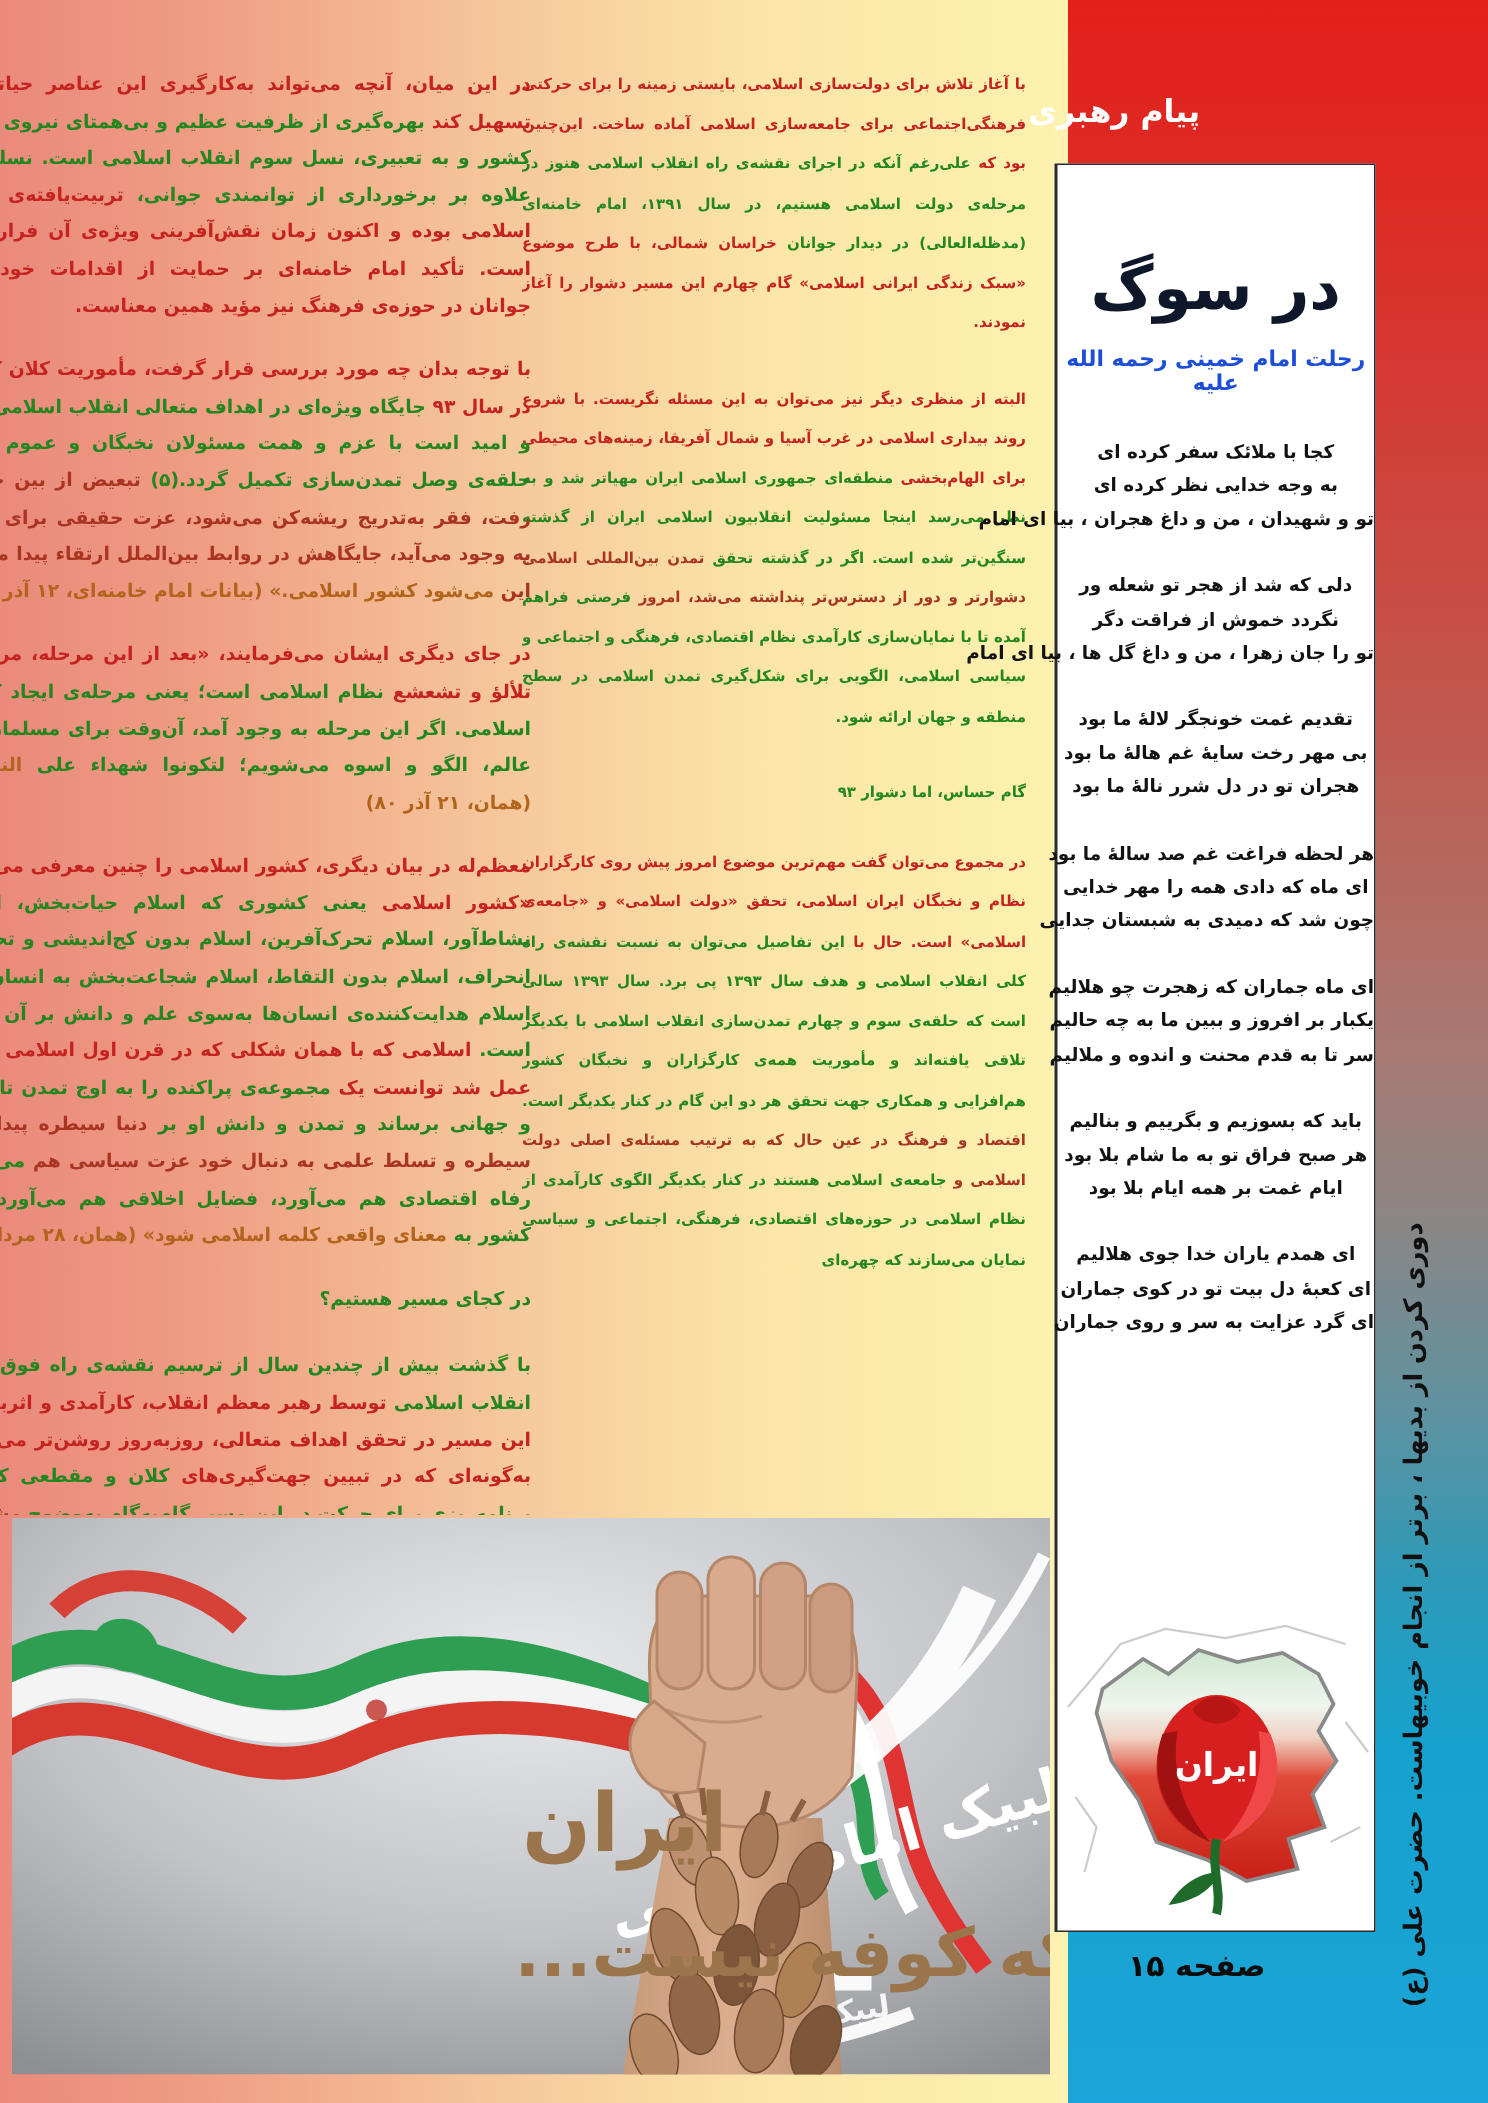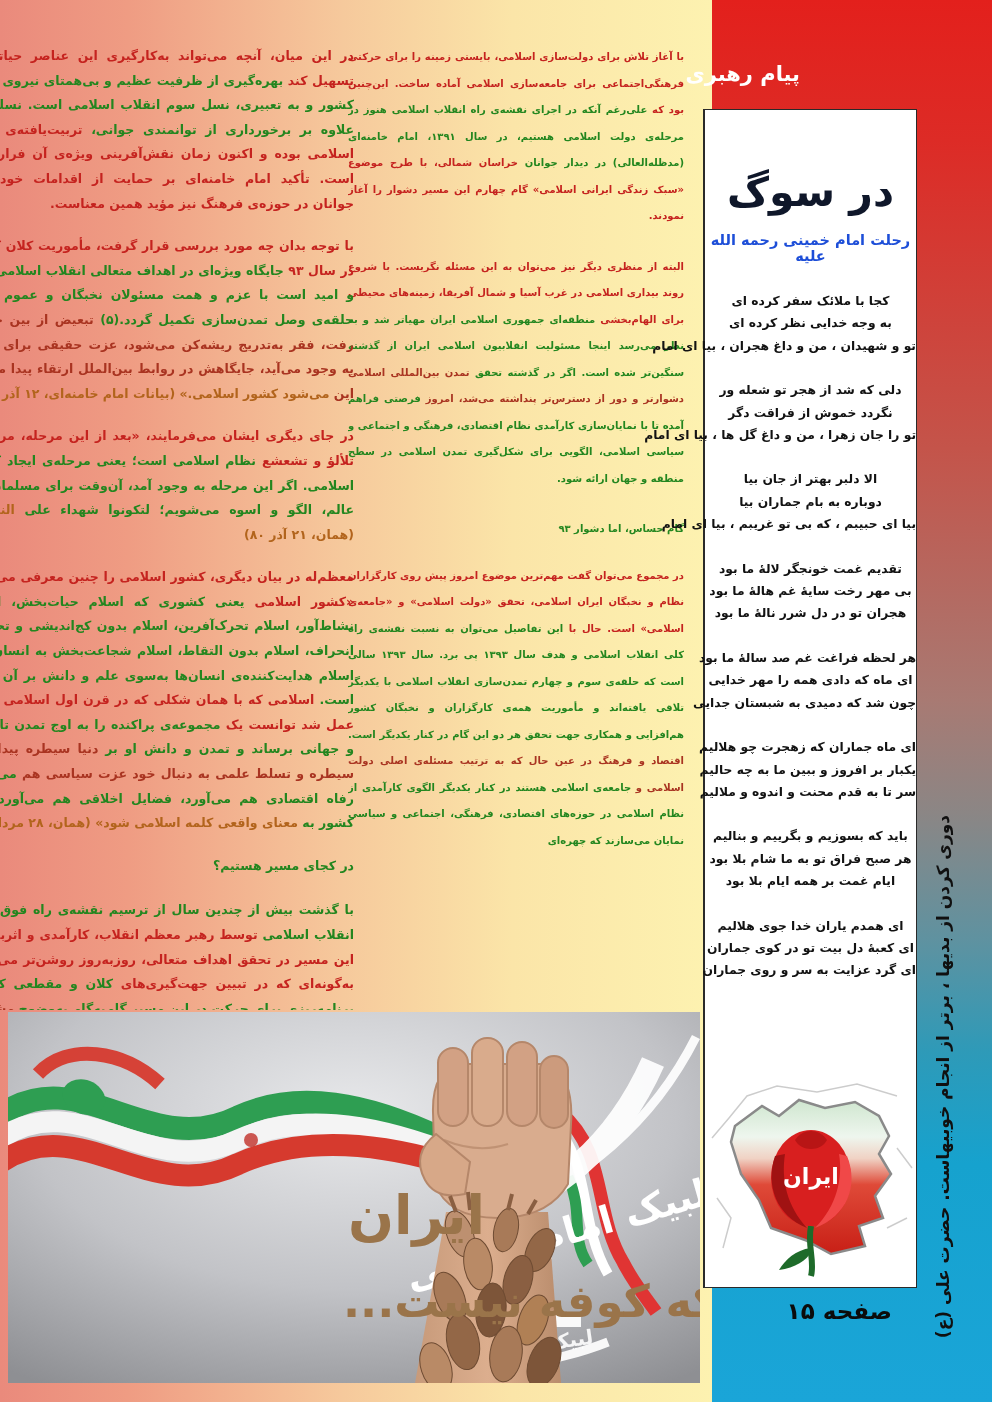--- a/index.html
+++ b/index.html
@@ -28,22 +28,22 @@
   .poem-title{margin-top:58px;font-size:41px;font-weight:900;color:#0f172a;letter-spacing:1px;}
   .poem-subtitle{margin-top:16px;font-size:14.5px;font-weight:900;color:#1d4ed8;}
   .stanzas{margin-top:26px;}
   .stanza{margin-bottom:22px;margin-top:17px;}
   .pline{font-size:12.3px;line-height:22.4px;font-weight:bold;color:#121212;white-space:nowrap;}
   .map-wrap{position:absolute;left:2px;bottom:6px;width:208px;height:203px;background:#fff;}
   
   .vquote{position:absolute;left:213px;top:1295px;width:480px;height:36px;
     transform-origin:top left;transform:rotate(-90deg);
     color:#101010;font-size:17px;font-weight:bold;white-space:nowrap;text-align:center;line-height:36px;direction:rtl;}
-  .page-number{position:absolute;left:40px;top:1298px;width:140px;text-align:right;
-    color:#0b0b0b;font-size:23px;font-weight:900;direction:rtl;}
+  .page-number{position:absolute;left:40px;top:1298px;width:140px;text-align:left;
+    color:#0b0b0b;font-size:20px;font-weight:900;direction:rtl;}
 </style>
 </head>
 <body>
 
 <div class="page">
 
   <div class="main-area">
     <div class="col col-right">
         <div class="para"><span class="c-r">با آغاز تلاش برای دولت‌سازی اسلامی، بایستی زمینه را برای حرکتی فرهنگی‌اجتماعی برای جامعه‌سازی اسلامی آماده ساخت. این‌چنین بود که </span><span class="c-g">علی‌رغم آنکه در اجرای نقشه‌ی راه انقلاب اسلامی هنوز در مرحله‌ی دولت اسلامی هستیم، در سال ۱۳۹۱، امام خامنه‌ای (مدظله‌العالی) در دیدار جوانان </span><span class="c-r">خراسان شمالی، با طرح موضوع «سبک زندگی ایرانی اسلامی» گام چهارم این مسیر دشوار را آغاز نمودند.</span></div>
         <div class="para"><span class="c-r">البته از منظری دیگر نیز می‌توان به این مسئله نگریست. با شروع روند بیداری اسلامی در غرب آسیا و شمال آفریقا، زمینه‌های محیطی برای الهام‌بخشی </span><span class="c-g">منطقه‌ای جمهوری اسلامی ایران مهیاتر شد و به نظر می‌رسد اینجا مسئولیت انقلابیون اسلامی ایران از گذشته سنگین‌تر شده است. اگر در گذشته تحقق </span><span class="c-d">تمدن بین‌المللی اسلامی دشوارتر و دور از دسترس‌تر پنداشته می‌شد، امروز </span><span class="c-g">فرصتی فراهم آمده تا با نمایان‌سازی کارآمدی نظام اقتصادی، فرهنگی و اجتماعی و سیاسی اسلامی، الگویی برای شکل‌گیری تمدن اسلامی در سطح منطقه و جهان ارائه شود.</span></div>
@@ -141,25 +141,20 @@
       <div class="stanzas">
           <div class="stanza">
             <div class="pline">کجا با ملائک سفر کرده ای</div>
             <div class="pline">به وجه خدایی نظر کرده ای</div>
             <div class="pline">تو و شهیدان ، من و داغ هجران ، بیا ای امام</div>
           </div>
           <div class="stanza">
             <div class="pline">دلی که شد از هجر تو شعله ور</div>
             <div class="pline">نگردد خموش از فراقت دگر</div>
             <div class="pline">تو را جان زهرا ، من و داغ گل ها ، بیا ای امام</div>
-          </div>
-          <div class="stanza">
-            <div class="pline">الا دلبر بهتر از جان بیا</div>
-            <div class="pline">دوباره به بام جماران بیا</div>
-            <div class="pline">بیا ای حبیبم ، که بی تو غریبم ، بیا ای امام</div>
           </div>
           <div class="stanza">
             <div class="pline">تقدیم غمت خونجگر لالهٔ ما بود</div>
             <div class="pline">بی مهر رخت سایهٔ غم هالهٔ ما بود</div>
             <div class="pline">هجران تو در دل شرر نالهٔ ما بود</div>
           </div>
           <div class="stanza">
             <div class="pline">هر لحظه فراغت غم صد سالهٔ ما بود</div>
             <div class="pline">ای ماه که دادی همه را مهر خدایی</div>
             <div class="pline">چون شد که دمیدی به شبستان جدایی</div>

